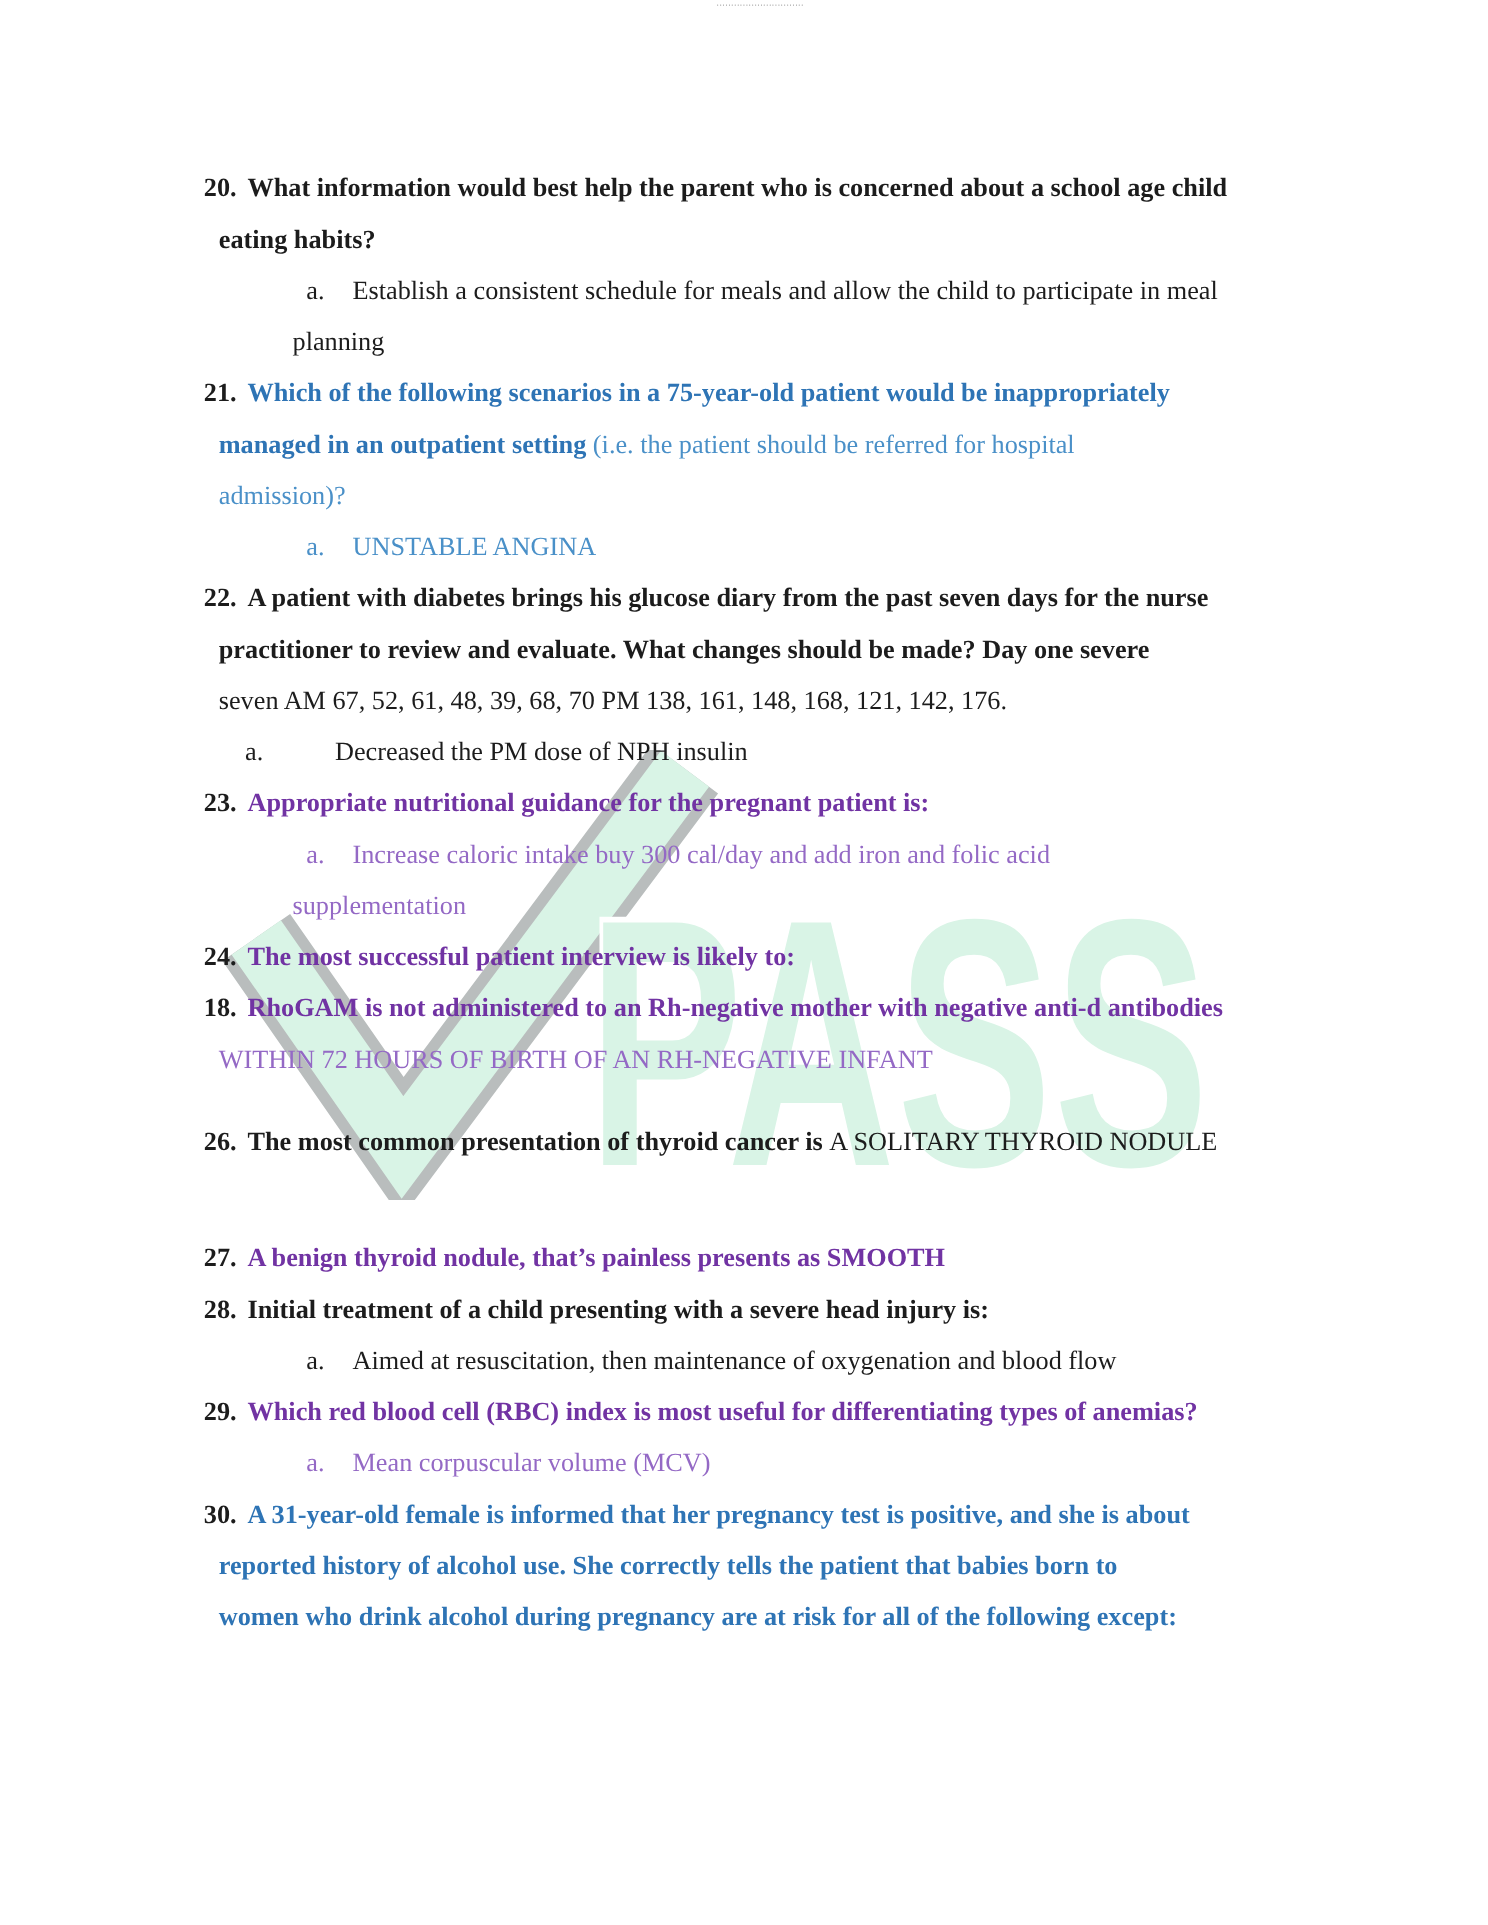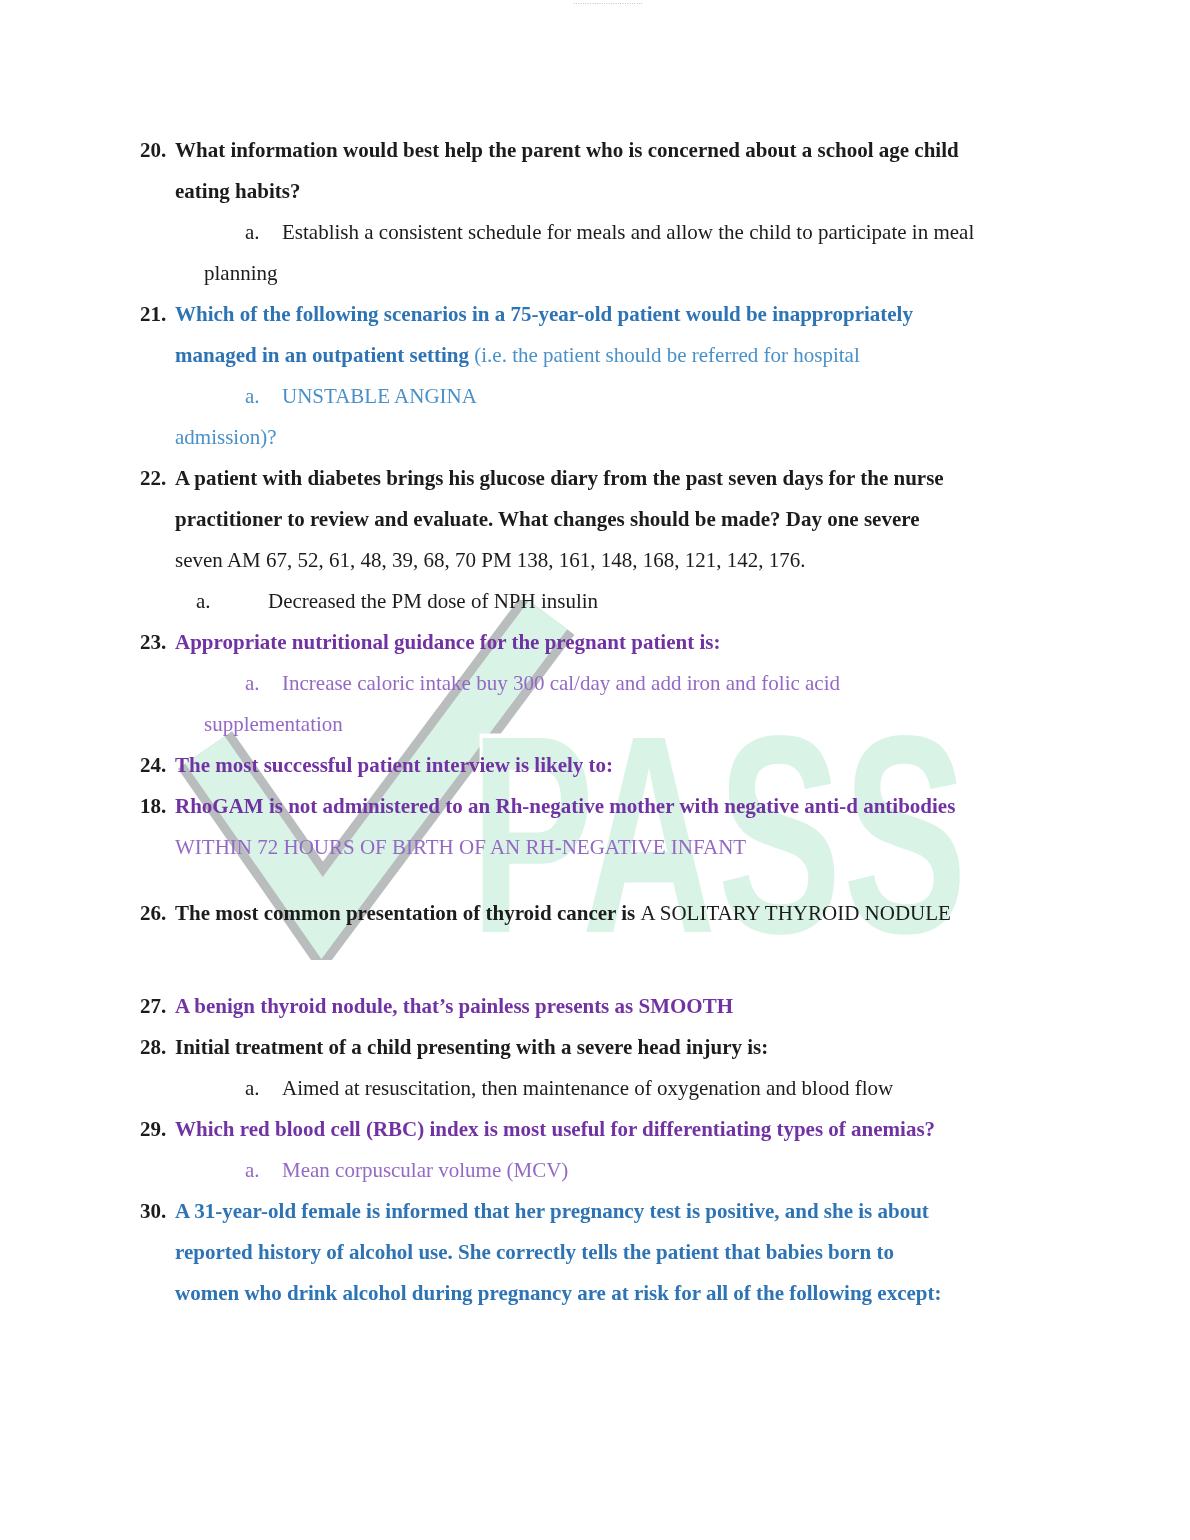--- a/index.html
+++ b/index.html
@@ -19,27 +19,27 @@
   }
   #watermark{
     position:absolute;left:150px;top:600px;width:900px;height:360px;
     z-index:0;pointer-events:none;
   }
   #content{
     position:relative;z-index:1;
     padding:130px 0 0 140px;
   }
   .line{height:41px;line-height:41px;white-space:nowrap;}
-  .num{display:inline-block;width:35px;font-weight:700;color:#1c1c1c;}
+  .num{display:inline-block;width:35px;font-weight:700;color:#1c1c1c;margin-left:23px;}
   .mk{display:inline-block;width:37px;}
   .l-qc{margin-left:35px;}
   .l-a{margin-left:105px;}
   .l-a.tab{margin-left:56px;}
   .l-a.tab .mk{width:72px;}
-  .l-ac{margin-left:64px;}
+  .l-ac{margin-left:94px;}
   .gap-sm{margin-top:25px;}
   .gap-lg{margin-top:52px;}
   .b{font-weight:700;}
   .cb{color:#1c1c1c;}
   .cbl{color:#2e74b5;}
   .cbl2{color:#4a90c8;}
   .cp{color:#7133a3;}
   .cp2{color:#9469c5;}
 </style>
 </head>
@@ -71,25 +71,25 @@
     <div class="line l-ac">
       <span class="cb">planning</span>
     </div>
 
     <div class="line">
       <span class="num">21.</span><span class="b cbl">Which of the following scenarios in a 75-year-old patient would be inappropriately</span>
     </div>
     <div class="line l-qc">
       <span class="b cbl">managed in an outpatient setting </span><span class="cbl2">(i.e. the patient should be referred for hospital</span>
     </div>
+    <div class="line l-qc">
+      <span class="cbl2">admission)?</span>
+    </div>
     <div class="line l-a">
       <span class="mk cbl2">a.</span><span class="cbl2">UNSTABLE ANGINA</span>
-    </div>
-    <div class="line l-qc">
-      <span class="cbl2">admission)?</span>
     </div>
 
     <div class="line">
       <span class="num">22.</span><span class="b cb">A patient with diabetes brings his glucose diary from the past seven days for the nurse</span>
     </div>
     <div class="line l-qc">
       <span class="b cb">practitioner to review and evaluate. What changes should be made? Day one severe</span>
     </div>
     <div class="line l-qc">
       <span class="cb">seven AM 67, 52, 61, 48, 39, 68, 70 PM 138, 161, 148, 168, 121, 142, 176.</span>

